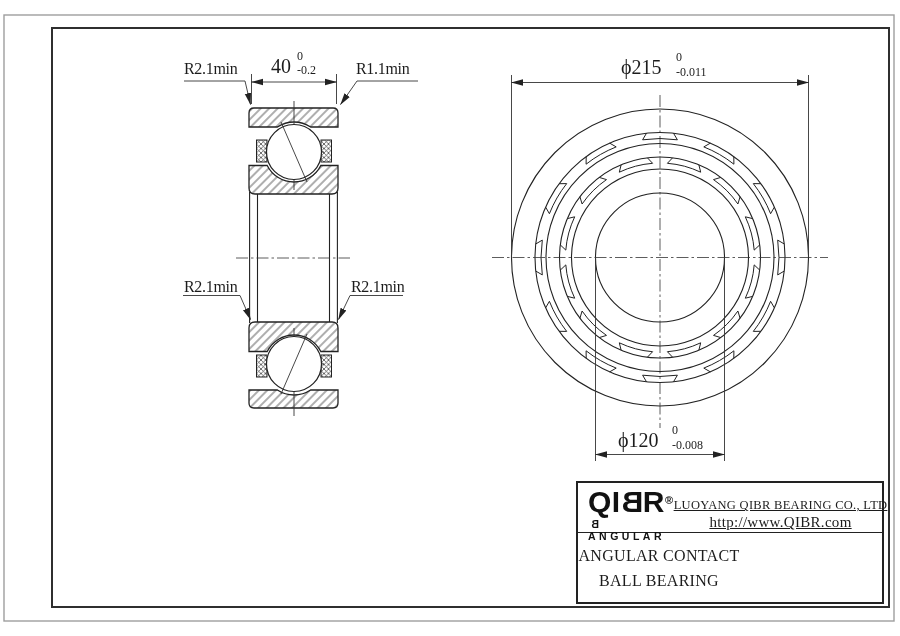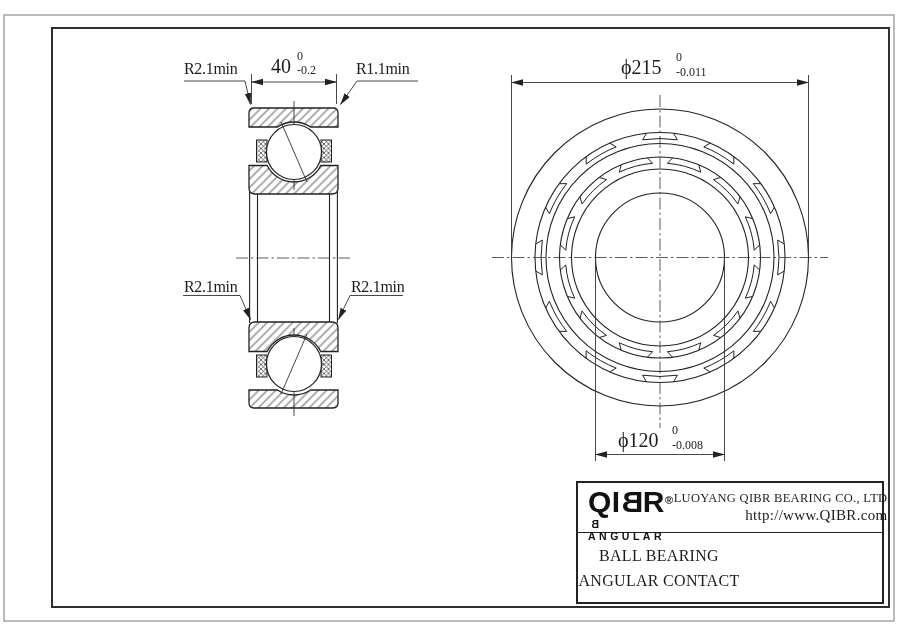--- a/index.html
+++ b/index.html
@@ -20,21 +20,21 @@
           border:2px solid #222;box-sizing:border-box;background:#fff;}
   .trow{display:flex;height:50px;border-bottom:1.5px solid #222;box-sizing:border-box;}
   .logo-cell{width:122px;padding:4px 0 0 10px;box-sizing:border-box;}
   .logo-line{font-family:"Liberation Sans","DejaVu Sans",sans-serif;font-weight:800;
              font-size:30px;line-height:30px;letter-spacing:0.5px;color:#111;white-space:nowrap;}
   .logo-line .mirror{display:inline-block;transform:scaleX(-1);}
   .logo-reg{font-size:11px;vertical-align:top;position:relative;top:-2px;font-weight:700;}
   .logo-sub{font-family:"Liberation Sans","DejaVu Sans",sans-serif;font-weight:700;
             font-size:10.5px;letter-spacing:3.5px;color:#111;margin-top:1px;}
   .logo-sub .mirror{display:inline-block;transform:scaleX(-1);}
-  .company-cell{flex:1;text-align:right;padding-top:7px;box-sizing:border-box;}
+  .company-cell{flex:1;text-align:center;padding-top:14px;box-sizing:border-box;text-decoration:underline;}
   .company-line{font-size:12.5px;letter-spacing:0.3px;line-height:16px;white-space:nowrap;}
   .website-line{font-size:15px;letter-spacing:0.3px;line-height:19px;white-space:nowrap;}
   .brow{display:flex;height:71px;box-sizing:border-box;}
   .bcell-left{width:162px;box-sizing:border-box;text-align:center;padding-top:10px;}
   .bcell-right{flex:1;border-left:1.5px solid #222;box-sizing:border-box;text-align:center;padding-top:10px;}
   .prod-line{font-size:16px;line-height:25px;letter-spacing:0.3px;white-space:nowrap;}
   .part-label{font-size:16px;line-height:25px;word-spacing:7px;white-space:nowrap;}
   .part-number{font-size:15.5px;line-height:25px;letter-spacing:0.2px;white-space:nowrap;}
 </style>
 </head>
@@ -174,19 +174,19 @@
       <div class="logo-line"><span>QI</span><span class="mirror">B</span><span>R</span><span class="logo-reg">®</span></div>
       <div class="logo-sub"><span class="mirror">B</span><span>ANGULAR</span></div>
     </div>
     <div class="company-cell">
       <div class="company-line">LUOYANG QIBR BEARING CO., LTD</div>
       <div class="website-line">http://www.QIBR.com</div>
     </div>
   </div>
   <div class="brow">
     <div class="bcell-left">
+      <div class="prod-line">ANGULAR CONTACT</div>
       <div class="prod-line">BALL BEARING</div>
-      <div class="prod-line">ANGULAR CONTACT</div>
     </div>
   </div>
 </div>
 
 </div>
 
 </body></html>

